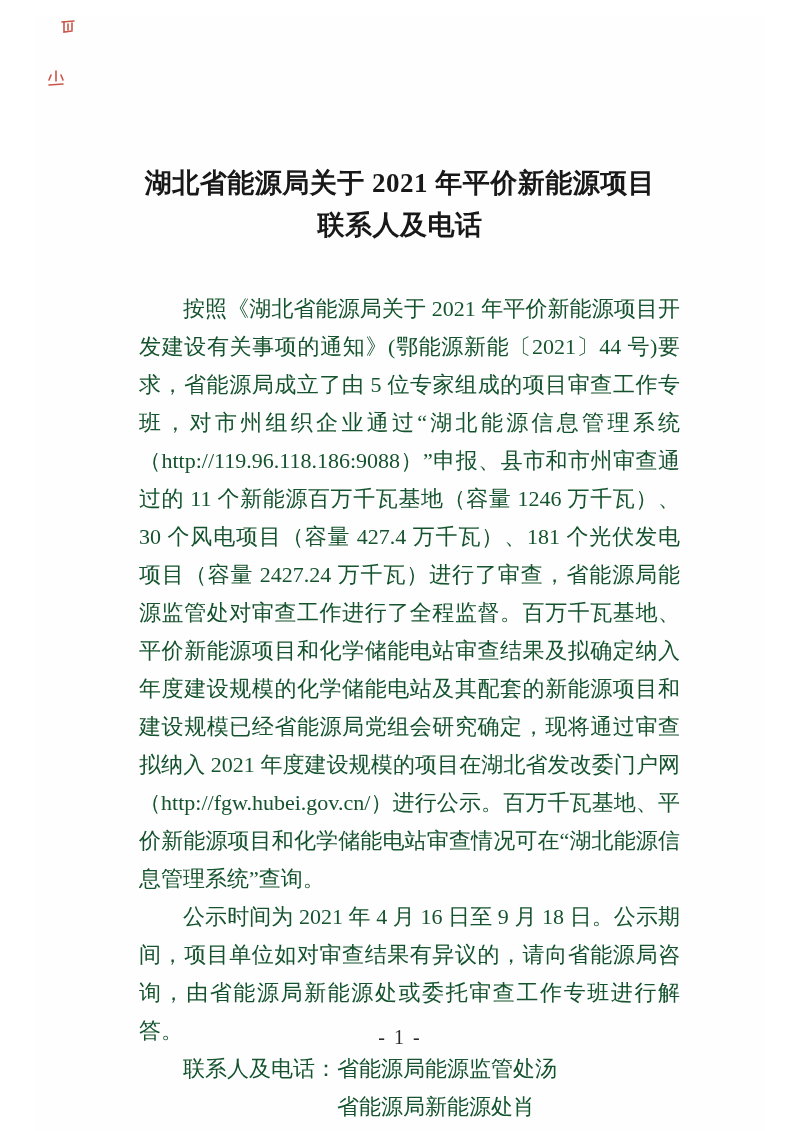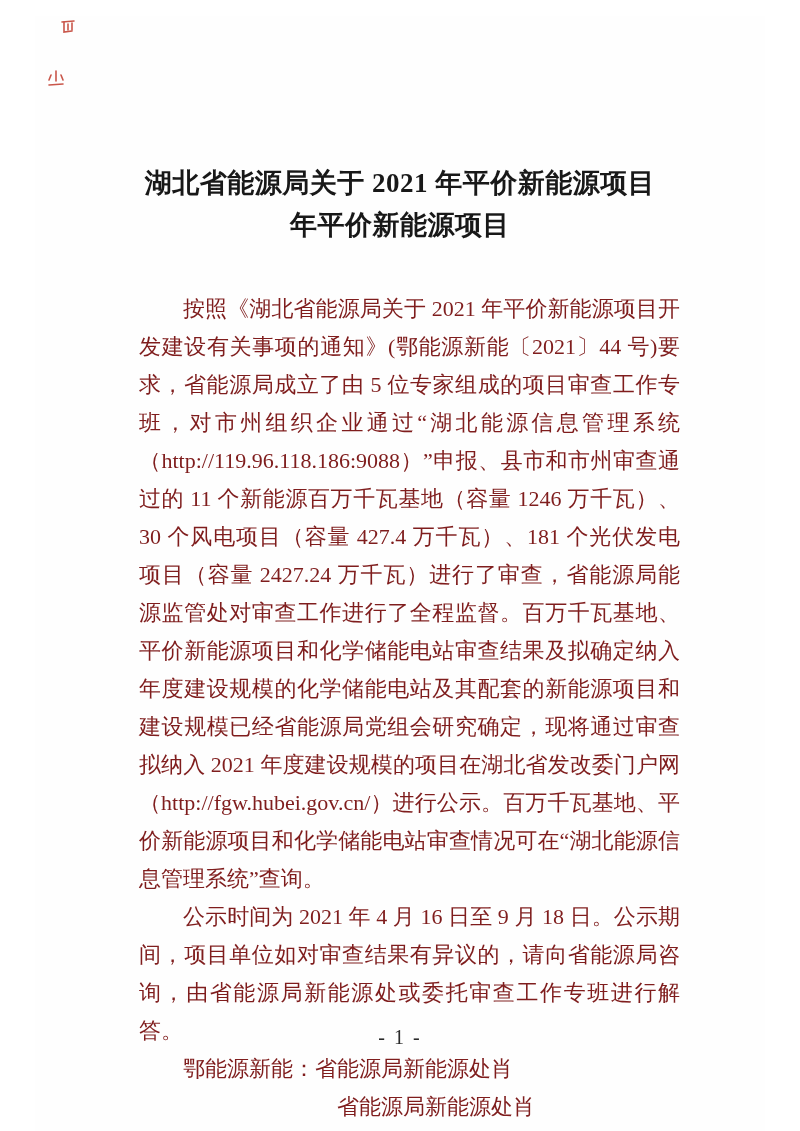--- a/index.html
+++ b/index.html
@@ -31,21 +31,21 @@
     font-weight: bold;
     line-height: 42px;
     letter-spacing: 0.5px;
     color: #181818;
   }
   .doc-body {
     margin: 44px 85px 0 104px;
     font-size: 22px;
     line-height: 38px;
     text-align: justify;
-    color: #7f1d1d;
+    color: #14532d;
   }
   .doc-body p {
     margin: 0;
     padding: 0;
   }
   p.para-indent {
     text-indent: 2em;
   }
   p.contact-second {
     text-indent: 9em; 
@@ -78,25 +78,25 @@
     <g stroke="#c0392b" stroke-width="1.6" fill="none" stroke-linecap="round">
       <path d="M11 3 L11 13"></path>
       <path d="M6 7 L4 12"></path>
       <path d="M16 7 L18 12"></path>
       <path d="M4 17 L18 16"></path>
     </g>
   </svg>
 
   <h1 class="doc-title">
     <span>湖北省能源局关于 2021 年平价新能源项目</span><br>
-    <span>年平价新能源项目</span>
+    <span>联系人及电话</span>
   </h1>
 
   <div class="doc-body">
     <p class="para-indent">按照《湖北省能源局关于 2021 年平价新能源项目开发建设有关事项的通知》(鄂能源新能〔2021〕44 号)要求，省能源局成立了由 5 位专家组成的项目审查工作专班，对市州组织企业通过“湖北能源信息管理系统（http://119.96.118.186:9088）”申报、县市和市州审查通过的 11 个新能源百万千瓦基地（容量 1246 万千瓦）、30 个风电项目（容量 427.4 万千瓦）、181 个光伏发电项目（容量 2427.24 万千瓦）进行了审查，省能源局能源监管处对审查工作进行了全程监督。百万千瓦基地、平价新能源项目和化学储能电站审查结果及拟确定纳入年度建设规模的化学储能电站及其配套的新能源项目和建设规模已经省能源局党组会研究确定，现将通过审查拟纳入 2021 年度建设规模的项目在湖北省发改委门户网（http://fgw.hubei.gov.cn/）进行公示。百万千瓦基地、平价新能源项目和化学储能电站审查情况可在“湖北能源信息管理系统”查询。</p>
     <p class="para-indent">公示时间为 2021 年 4 月 16 日至 9 月 18 日。公示期间，项目单位如对审查结果有异议的，请向省能源局咨询，由省能源局新能源处或委托审查工作专班进行解答。</p>
-    <p class="para-indent">鄂能源新能：省能源局新能源处肖</p>
+    <p class="para-indent">联系人及电话：省能源局能源监管处汤</p>
     <p class="contact-second">省能源局新能源处肖</p>
   </div>
 
   <div class="page-number">- 1 -</div>
 
 </div>
 
 </body></html>

